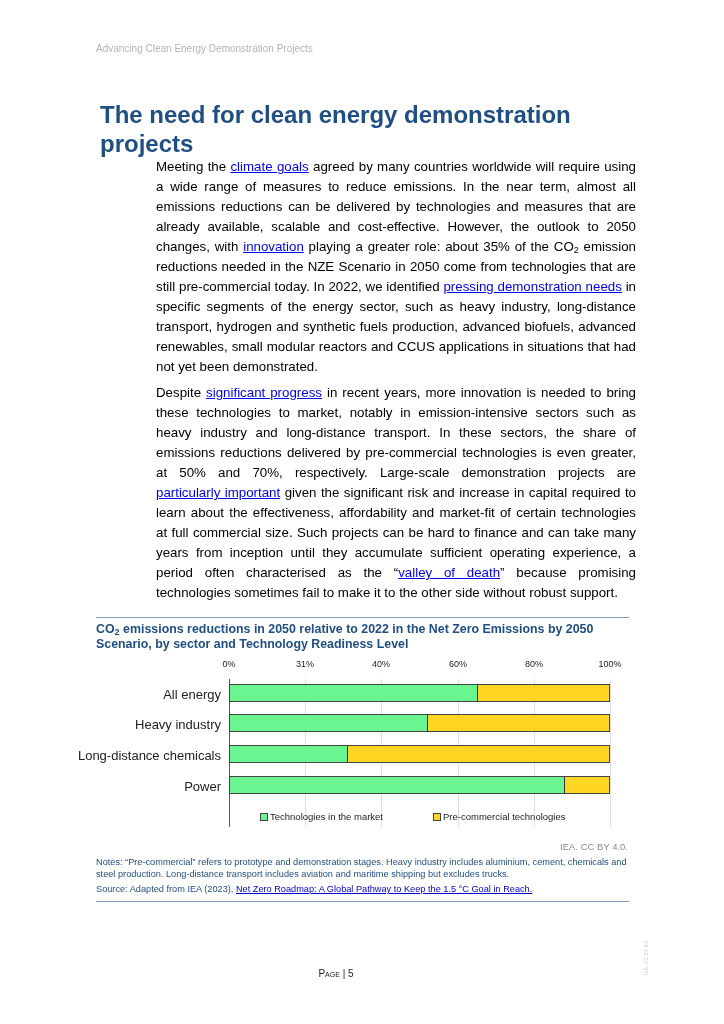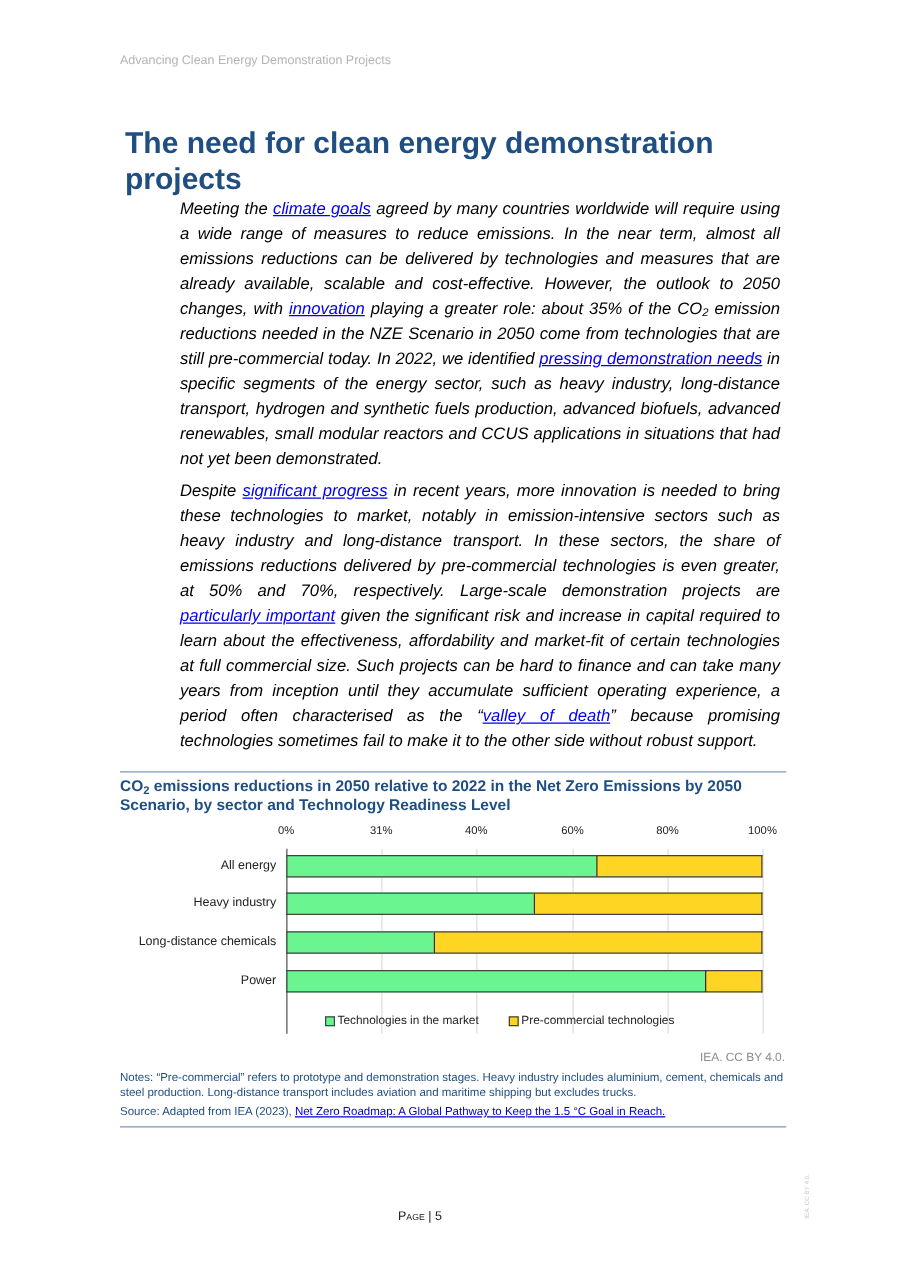--- a/index.html
+++ b/index.html
@@ -1,37 +1,37 @@
 <!DOCTYPE html>
 <html><head>
 <meta charset="utf-8">
 <style>
   html, body { margin:0; padding:0; background:#fff; }
   body { width:724px; height:1024px; position:relative; overflow:hidden; font-family:"Liberation Sans", sans-serif; color:#000; }
   .running-header { position:absolute; left:96px; top:43px; font-size:10px; color:#b4b4b4; }
   .page-title { position:absolute; left:96px; top:96px; width:520px; margin:4px; font-size:24px; line-height:29px; font-weight:bold; color:#1f4e82; }
-  .body-text { position:absolute; left:144px; width:480px; margin:0; font-size:13.3px; line-height:20px; text-align:justify;font-style:italic; }
+  .body-text { position:absolute; left:156px; width:480px; margin:0; font-size:13.3px; line-height:20px; text-align:justify; }
   .p1 { top:157px; }
   .p2 { top:383px; }
   .body-text a { color:#0000ee; text-decoration:underline; }
   sub { font-size:9px; vertical-align:-2px; line-height:0; }
   .rule { position:absolute; left:96px; width:533px; height:1px; background:#7d98b8; }
   .rule-top { top:617px; }
   .rule-bottom { top:901px; }
   .fig-title { position:absolute; left:96px; top:622px; width:530px; font-size:12.4px; line-height:15px; font-weight:bold; color:#1f4e82; margin:0; }
   .chart { position:absolute; left:96px; top:655px; width:533px; height:175px; }
   .tick-label { position:absolute; top:4px; font-size:9px; color:#222; transform:translateX(-50%); }
   .grid-line { position:absolute; top:24px; width:1px; height:148px; background:#e0e0e0; }
   .axis-line { position:absolute; left:133px; top:24px; width:1px; height:148px; background:#555; }
-  .cat-label { position:absolute; right:408px; font-size:10px; color:#222; white-space:nowrap; text-align:right; }
+  .cat-label { position:absolute; right:408px; font-size:13px; color:#222; white-space:nowrap; text-align:right; }
   .bar { position:absolute; left:133px; height:18px; width:381px; display:flex; box-sizing:border-box; }
   .seg { height:100%; box-sizing:border-box; border-top:1px solid #444; border-bottom:1px solid #444; }
   .seg.green { background:#6af590; border-left:1px solid #444; }
   .seg.yellow { background:#fdd522; border-left:1px solid #333; border-right:1px solid #444; }
-  .legend { position:absolute; top:156px; left:164px; font-size:9.5px; color:#222; display:flex; gap:24px; }
+  .legend { position:absolute; top:156px; left:164px; font-size:9.5px; color:#222; display:flex; gap:50px; }
   .legend-item { display:flex; align-items:center; gap:2px; }
   .swatch { display:inline-block; width:6px; height:6px; border:1px solid #444; }
   .credit { position:absolute; right:96px; top:841px; font-size:9.5px; color:#8a8a8a; }
   .notes { position:absolute; left:96px; top:856px; width:533px; font-size:9.2px; line-height:12px; color:#1f4e82; margin:0; }
   .source { position:absolute; left:96px; top:883px; width:533px; font-size:9.2px; line-height:12px; color:#1f4e82; margin:0; }
   .source a { color:#0000cc; text-decoration:underline; }
   .side-license { position:absolute; left:643px; top:938px; font-size:5px; color:#c8c8c8; transform:rotate(-90deg); transform-origin:left top; white-space:nowrap; top:975px; }
   .page-number { position:absolute; left:0; width:672px; top:968px; text-align:center; font-size:10px; color:#222; }
   .page-number .sc { font-variant:small-caps; }
 </style>

